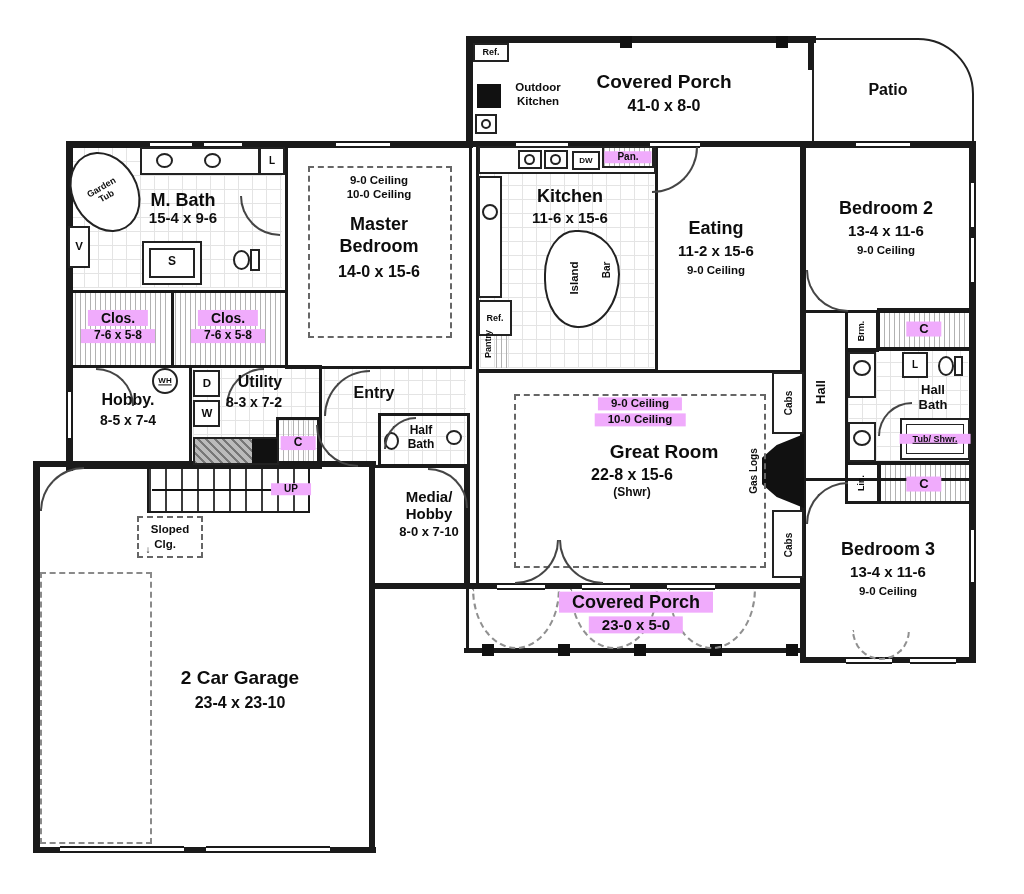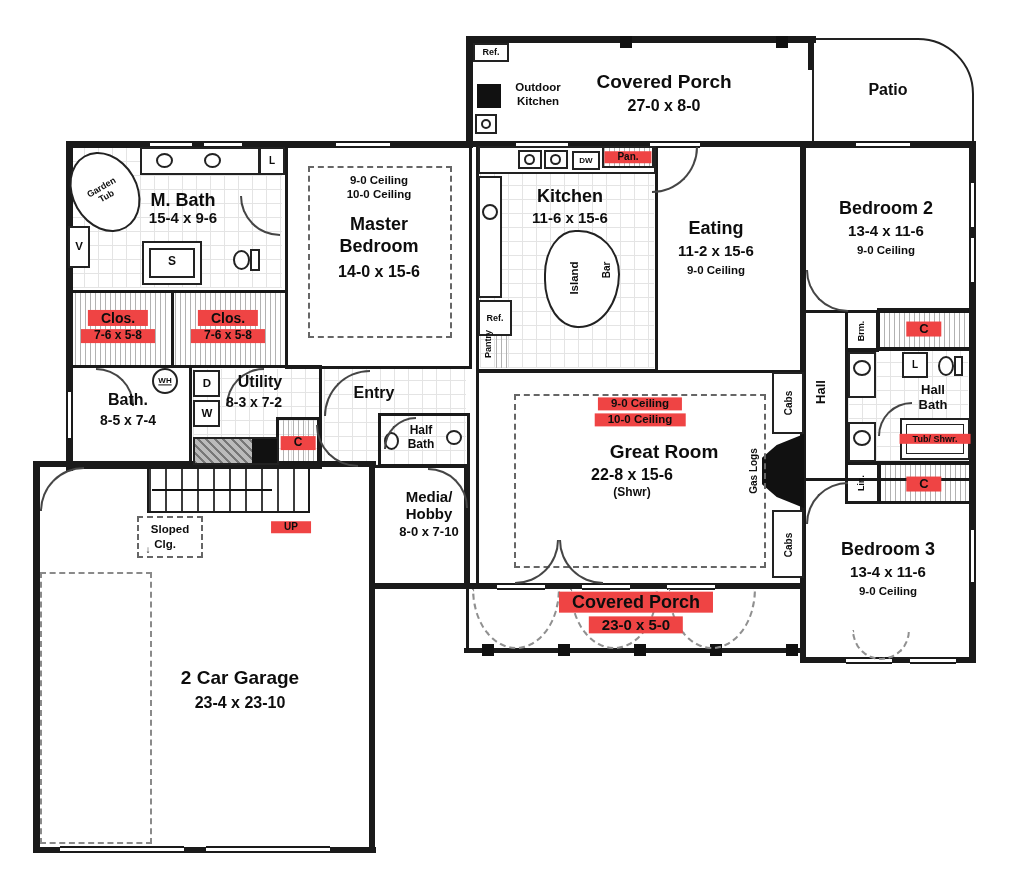--- a/index.html
+++ b/index.html
@@ -13,21 +13,21 @@
   .round{border-radius:50%;}
   .blk{position:absolute;background:#111;}
   .tile{position:absolute;background-image:
         repeating-linear-gradient(0deg,#e4e4e4 0 1px,transparent 1px 14px),
         repeating-linear-gradient(90deg,#e4e4e4 0 1px,transparent 1px 14px);}
   .hatch{position:absolute;background-image:repeating-linear-gradient(90deg,#b2b2b2 0 1px,transparent 1px 5px);}
   .dash{position:absolute;border:2px dashed #666;}
   .lbl{position:absolute;transform:translate(-50%,-50%);text-align:center;font-weight:bold;
        white-space:nowrap;line-height:1.15;}
   .vlbl{position:absolute;transform:translate(-50%,-50%) rotate(-90deg);font-weight:bold;white-space:nowrap;}
-  .chip{background:#ef4444;padding:0 13px;}
+  .chip{background:#f0abfc;padding:0 13px;}
   .s19{font-size:19px;}.s18{font-size:18px;}.s16{font-size:16px;}.s15{font-size:15px;}
   .s14{font-size:14px;}.s13{font-size:13px;}.s12{font-size:12px;}.s11{font-size:11.5px;}
   .s10{font-size:10px;}.s9{font-size:9px;}.s8{font-size:8px;}
   .win-h{position:absolute;height:7px;background:#fff;border-top:2px solid #1a1a1a;border-bottom:2px solid #1a1a1a;}
   .win-v{position:absolute;width:7px;background:#fff;border-left:2px solid #1a1a1a;border-right:2px solid #1a1a1a;}
   .col{position:absolute;width:12px;height:12px;background:#111;}
   .arch{position:absolute;border:2px dashed #909090;border-top:none;
         border-radius:0 0 50% 50% / 0 0 100% 100%;}
   .door{position:absolute;}
   .arc-tl{border-top:2px solid #454545;border-left:2px solid #454545;border-top-left-radius:100%;}
@@ -194,61 +194,61 @@
   <div class="door arc-bl" style="left:316px;top:425px;width:42px;height:42px;"></div>
   <div class="door arc-tl" style="left:40px;top:467px;width:44px;height:44px;"></div>
   <div class="door arc-bl" style="left:806px;top:270px;width:42px;height:42px;"></div>
   <div class="door arc-tl" style="left:806px;top:482px;width:42px;height:42px;"></div>
   <div class="door arc-tl" style="left:878px;top:402px;width:34px;height:34px;"></div>
   <div class="door arc-br" style="left:652px;top:147px;width:46px;height:46px;"></div>
   <div class="door arc-br" style="left:515px;top:540px;width:44px;height:44px;"></div>
   <div class="door arc-bl" style="left:559px;top:540px;width:44px;height:44px;"></div>
 
   <div class="lbl s19" style="left:664px;top:82px;">Covered Porch</div>
-  <div class="lbl s16" style="left:664px;top:106px;">27-0 x 8-0</div>
+  <div class="lbl s16" style="left:664px;top:106px;">41-0 x 8-0</div>
   <div class="lbl s16" style="left:888px;top:90px;">Patio</div>
   <div class="lbl s9" style="left:491px;top:52px;">Ref.</div>
   <div class="lbl s11" style="left:538px;top:88px;">Outdoor</div>
   <div class="lbl s11" style="left:538px;top:102px;">Kitchen</div>
 
   <div class="lbl s18" style="left:183px;top:200px;">M. Bath</div>
   <div class="lbl s15" style="left:183px;top:218px;">15-4 x 9-6</div>
   <div class="lbl" style="left:104px;top:192px;transform:translate(-50%,-50%) rotate(-30deg);">
     <span class="s9" style="display:block;">Garden</span>
     <span class="s9" style="display:block;">Tub</span>
   </div>
   <div class="lbl s10" style="left:272px;top:161px;">L</div>
   <div class="lbl s11" style="left:79px;top:247px;">V</div>
   <div class="lbl s12" style="left:172px;top:262px;">S</div>
 
   <div class="lbl s14 chip" style="left:118px;top:318px;">Clos.</div>
   <div class="lbl s12 chip" style="left:118px;top:336px;">7-6 x 5-8</div>
   <div class="lbl s14 chip" style="left:228px;top:318px;">Clos.</div>
   <div class="lbl s12 chip" style="left:228px;top:336px;">7-6 x 5-8</div>
 
-  <div class="lbl s16" style="left:128px;top:400px;">Bath.</div>
+  <div class="lbl s16" style="left:128px;top:400px;">Hobby.</div>
   <div class="lbl s14" style="left:128px;top:420px;">8-5 x 7-4</div>
   <div class="lbl s8" style="left:165px;top:381px;text-decoration:underline;">WH</div>
   <div class="lbl s11" style="left:207px;top:384px;">D</div>
   <div class="lbl s11" style="left:207px;top:414px;">W</div>
   <div class="lbl s16" style="left:260px;top:382px;">Utility</div>
   <div class="lbl s14" style="left:254px;top:402px;">8-3 x 7-2</div>
   <div class="lbl s12 chip" style="left:298px;top:443px;">C</div>
 
   <div class="lbl s16" style="left:374px;top:393px;">Entry</div>
   <div class="lbl s12" style="left:421px;top:431px;">Half</div>
   <div class="lbl s12" style="left:421px;top:445px;">Bath</div>
 
   <div class="lbl s11" style="left:379px;top:181px;">9-0 Ceiling</div>
   <div class="lbl s11" style="left:379px;top:195px;">10-0 Ceiling</div>
   <div class="lbl s18" style="left:379px;top:224px;">Master</div>
   <div class="lbl s18" style="left:379px;top:246px;">Bedroom</div>
   <div class="lbl s16" style="left:379px;top:272px;">14-0 x 15-6</div>
 
-  <div class="lbl s10 chip" style="left:291px;top:489px;margin-top:38px;">UP</div>
+  <div class="lbl s10 chip" style="left:291px;top:489px;">UP</div>
   <div class="lbl s11" style="left:170px;top:530px;">Sloped</div>
   <div class="lbl s11" style="left:165px;top:545px;">Clg.</div>
   <div class="lbl s10" style="left:148px;top:550px;">↓</div>
 
   <div class="lbl s15" style="left:429px;top:497px;">Media/</div>
   <div class="lbl s15" style="left:429px;top:514px;">Hobby</div>
   <div class="lbl s13" style="left:429px;top:532px;">8-0 x 7-10</div>
 
   <div class="lbl s19" style="left:240px;top:678px;">2 Car Garage</div>
   <div class="lbl s16" style="left:240px;top:703px;">23-4 x 23-10</div>
@@ -281,21 +281,21 @@
   <div class="lbl s18" style="left:886px;top:208px;">Bedroom 2</div>
   <div class="lbl s15" style="left:886px;top:231px;">13-4 x 11-6</div>
   <div class="lbl s11" style="left:886px;top:251px;">9-0 Ceiling</div>
 
   <div class="vlbl s9" style="left:861px;top:331px;">Brm.</div>
   <div class="lbl s13 chip" style="left:924px;top:329px;">C</div>
   <div class="vlbl s13" style="left:820px;top:392px;">Hall</div>
   <div class="lbl s10" style="left:915px;top:365px;">L</div>
   <div class="lbl s13" style="left:933px;top:390px;">Hall</div>
   <div class="lbl s13" style="left:933px;top:405px;">Bath</div>
-  <div class="lbl s9 chip" style="left:935px;top:439px;">Tub/ Shwr.</div>
+  <div class="lbl s9 chip" style="left:935px;top:439px;text-decoration:underline;">Tub/ Shwr.</div>
   <div class="vlbl s9" style="left:861px;top:483px;">Lin.</div>
   <div class="lbl s13 chip" style="left:924px;top:484px;">C</div>
 
   <div class="lbl s18" style="left:888px;top:549px;">Bedroom 3</div>
   <div class="lbl s15" style="left:888px;top:572px;">13-4 x 11-6</div>
   <div class="lbl s11" style="left:888px;top:592px;">9-0 Ceiling</div>
 
 </div>
 
 </body></html>

